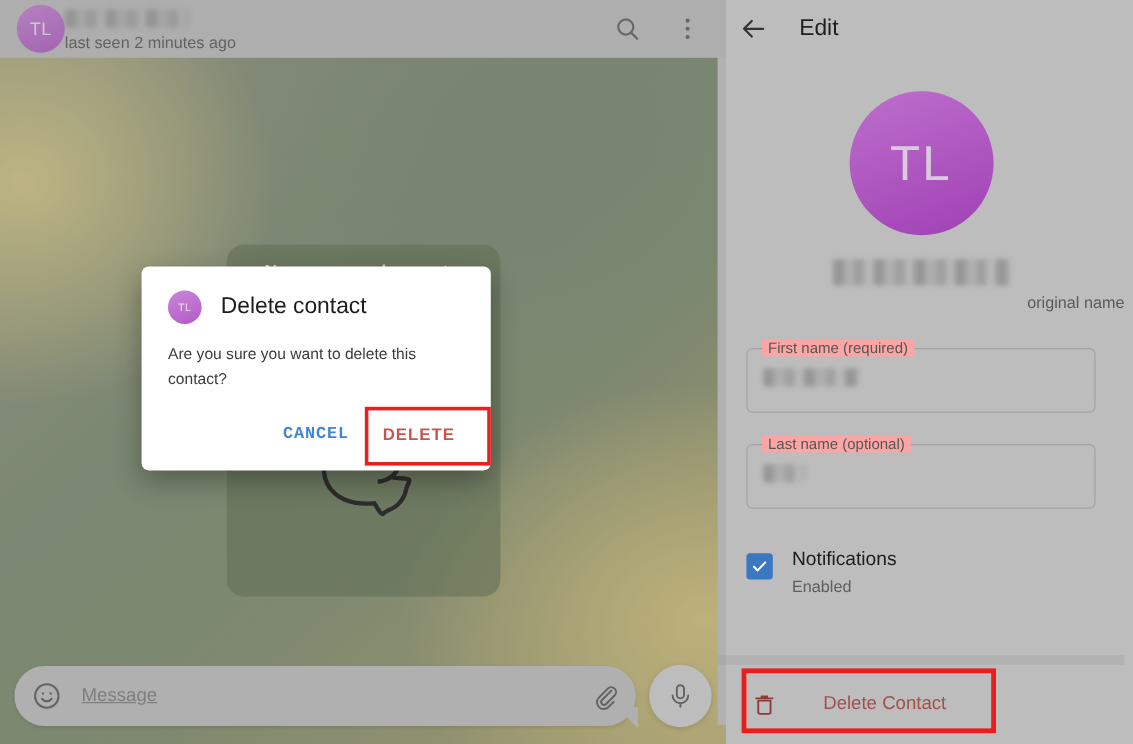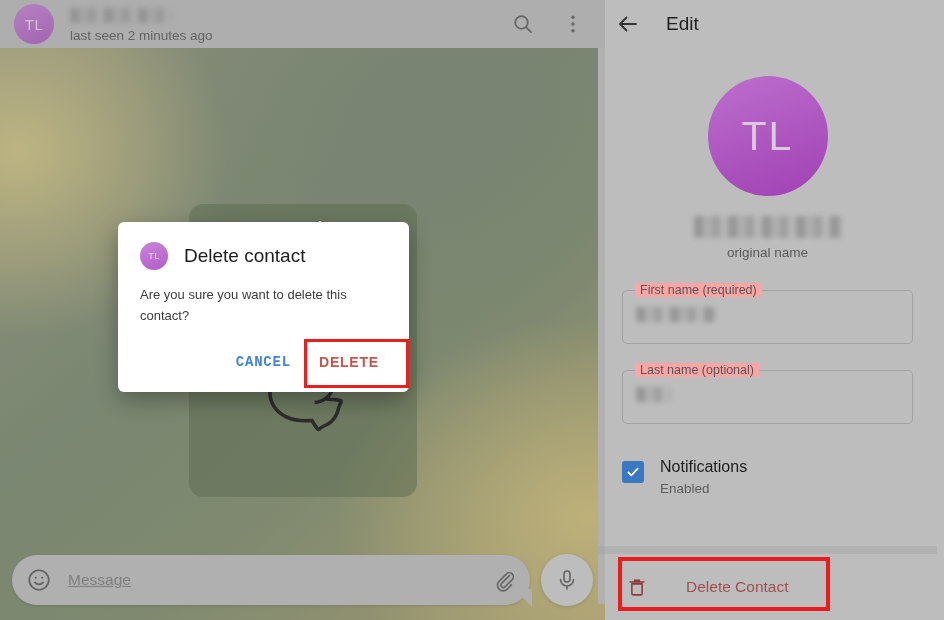--- a/index.html
+++ b/index.html
@@ -22,21 +22,21 @@
     display: flex; align-items: center; padding: 0 14px;
     z-index: 5;
   }
   .hdr-avatar {
     width: 40px; height: 40px; border-radius: 50%;
     background: linear-gradient(160deg,#c379d4 0%,#a94fbd 100%);
     display: flex; align-items: center; justify-content: center;
     color: #e8d9ee; font-size: 15px; letter-spacing: .5px; font-weight: 400;
     flex: none;
   }
-  .hdr-texts { margin-left: 16px; flex: 1; min-width: 0; }
+  .hdr-texts { flex: 1; min-width: 0; }
   .blur-bar {
     background:
       repeating-linear-gradient(90deg,
         rgba(120,120,120,.55) 0px, rgba(120,120,120,.55) 9px,
         rgba(160,160,160,.5) 9px, rgba(160,160,160,.5) 18px,
         rgba(135,135,135,.55) 18px, rgba(135,135,135,.55) 26px,
         rgba(175,175,175,.45) 26px, rgba(175,175,175,.45) 34px);
     filter: blur(2.4px);
     border-radius: 2px;
   }
@@ -143,21 +143,21 @@
   #edit-title { margin-left: 26px; font-size: 19px; color: #1f1f1f; }
 
   #big-avatar {
     width: 120px; height: 120px; border-radius: 50%;
     margin: 28px auto 0 auto;
     background: linear-gradient(160deg,#bd6fcd 0%,#a040b4 100%);
     display: flex; align-items: center; justify-content: center;
     color: #d9cade; font-size: 41px; letter-spacing: 2px; font-weight: 400;
   }
   #orig-name-blur { width: 148px; height: 22px; margin: 20px auto 0 auto; }
-  #orig-name-cap { text-align: center; font-size: 13.5px; color: #5a5a5a; margin-top: 7px; }
+  #orig-name-cap { text-align: right; font-size: 13.5px; color: #5a5a5a; margin-top: 7px; }
 
   .field {
     position: relative; margin: 0 24px; height: 54px;
     border: 1px solid #a2a2a2; border-radius: 5px;
   }
   .field + .field { margin-top: 26px; }
   #field-first { margin-top: 30px; }
   .field-label {
     position: absolute; top: -8px; left: 12px; padding: 0 5px;
     background: #fca5a5; font-size: 12.5px; color: #565656;

